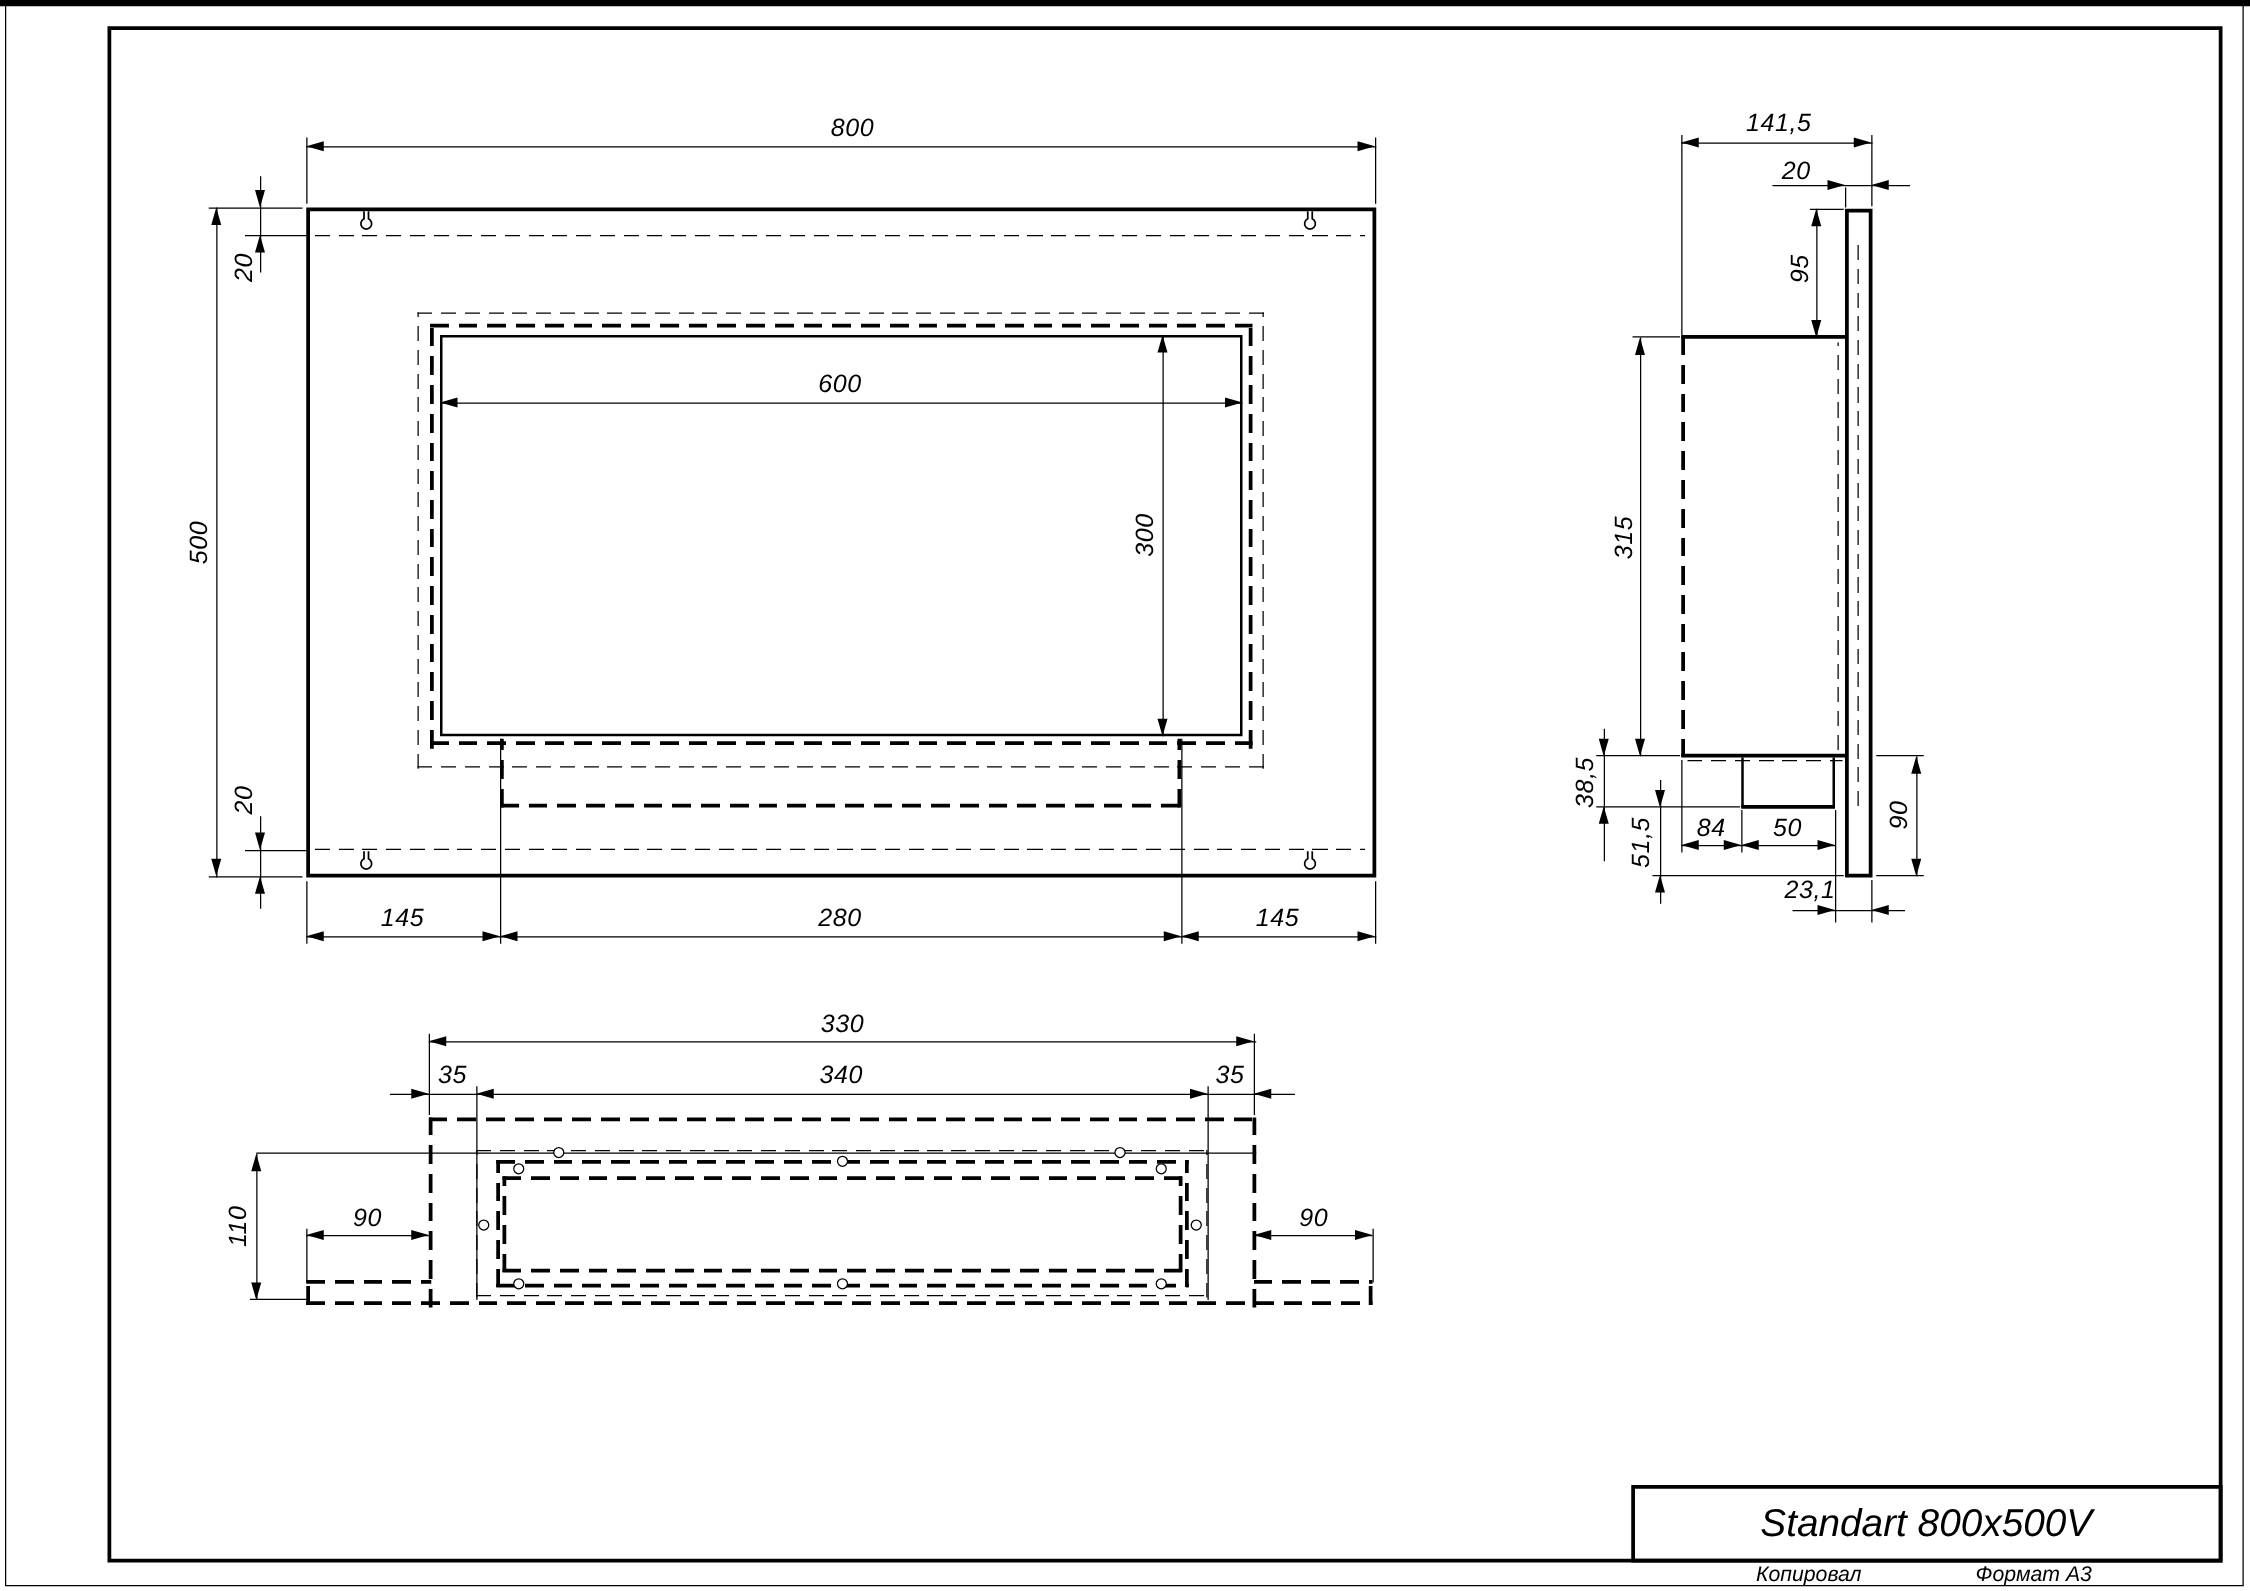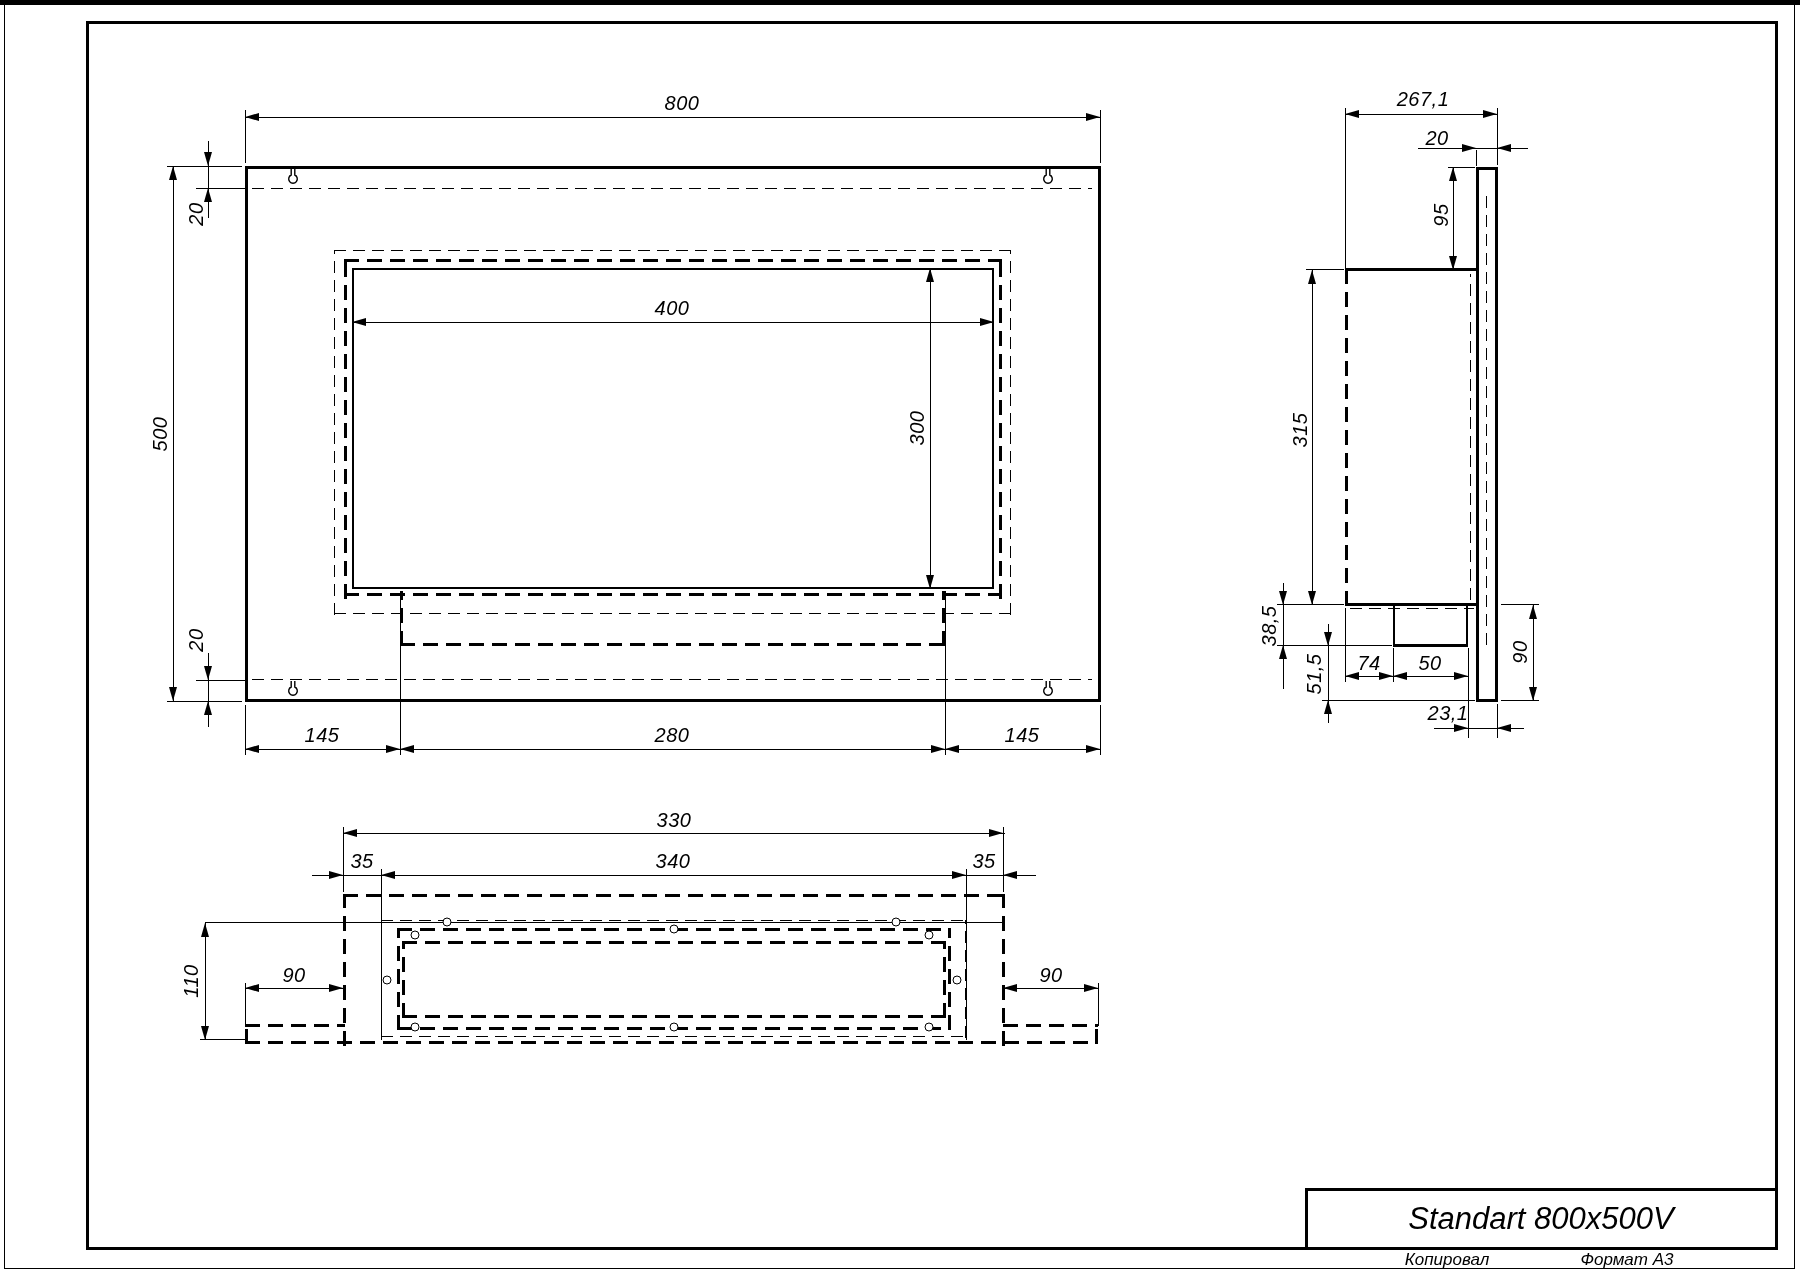--- a/index.html
+++ b/index.html
@@ -91,21 +91,21 @@
 
     <div class="ln" style="left:196px;top:680px;width:52px;height:1px"></div>
     <div class="ln" style="left:208px;top:653px;width:1px;height:74px"></div>
     <div class="ar aD" style="left:204px;top:666px"></div>
     <div class="ar aU" style="left:204px;top:701px"></div>
     <span class="dim rot" style="left:196px;top:640px">20</span>
 
     <div class="ln" style="left:352px;top:322px;width:642px;height:1px"></div>
     <div class="ar aL" style="left:352px;top:318px"></div>
     <div class="ar aR" style="left:980px;top:318px"></div>
-    <span class="dim" style="left:672px;top:308px">400</span>
+    <span class="dim" style="left:672px;top:308px">600</span>
 
     <div class="ln" style="left:930px;top:268px;width:1px;height:321px"></div>
     <div class="ar aU" style="left:926px;top:268px"></div>
     <div class="ar aD" style="left:926px;top:575px"></div>
     <span class="dim rot" style="left:917px;top:428px">300</span>
 
     <div class="ln" style="left:245px;top:705px;width:1px;height:50px"></div>
     <div class="ln" style="left:400px;top:591px;width:1px;height:164px"></div>
     <div class="ln" style="left:945px;top:591px;width:1px;height:164px"></div>
     <div class="ln" style="left:1100px;top:705px;width:1px;height:50px"></div>
@@ -131,21 +131,21 @@
     <div class="hd1" style="left:1350px;top:608px;width:124px"></div>
     <div class="ln" style="left:1393px;top:606px;width:2px;height:40px"></div>
     <div class="ln" style="left:1466px;top:606px;width:2px;height:40px"></div>
     <div class="ln" style="left:1393px;top:644px;width:75px;height:3px"></div>
 
     <div class="ln" style="left:1345px;top:108px;width:1px;height:160px"></div>
     <div class="ln" style="left:1497px;top:108px;width:1px;height:57px"></div>
     <div class="ln" style="left:1345px;top:114px;width:153px;height:1px"></div>
     <div class="ar aL" style="left:1345px;top:110px"></div>
     <div class="ar aR" style="left:1483px;top:110px"></div>
-    <span class="dim" style="left:1423px;top:99px">267,1</span>
+    <span class="dim" style="left:1423px;top:99px">141,5</span>
 
     <div class="ln" style="left:1418px;top:148px;width:110px;height:1px"></div>
     <div class="ln" style="left:1476px;top:150px;width:1px;height:16px"></div>
     <div class="ar aR" style="left:1462px;top:144px"></div>
     <div class="ar aL" style="left:1497px;top:144px"></div>
     <span class="dim" style="left:1437px;top:138px">20</span>
 
     <div class="ln" style="left:1448px;top:167px;width:27px;height:1px"></div>
     <div class="ln" style="left:1453px;top:167px;width:1px;height:103px"></div>
     <div class="ar aU" style="left:1449px;top:167px"></div>
@@ -172,21 +172,21 @@
     <span class="dim rot" style="left:1314px;top:674px">51,5</span>
 
     <div class="ln" style="left:1345px;top:608px;width:1px;height:74px"></div>
     <div class="ln" style="left:1393px;top:648px;width:1px;height:34px"></div>
     <div class="ln" style="left:1468px;top:648px;width:1px;height:90px"></div>
     <div class="ln" style="left:1345px;top:676px;width:123px;height:1px"></div>
     <div class="ar aL" style="left:1345px;top:672px"></div>
     <div class="ar aR" style="left:1379px;top:672px"></div>
     <div class="ar aL" style="left:1393px;top:672px"></div>
     <div class="ar aR" style="left:1454px;top:672px"></div>
-    <span class="dim" style="left:1369px;top:663px">74</span>
+    <span class="dim" style="left:1369px;top:663px">84</span>
     <span class="dim" style="left:1430px;top:663px">50</span>
 
     <div class="ln" style="left:1497px;top:704px;width:1px;height:34px"></div>
     <div class="ln" style="left:1434px;top:728px;width:90px;height:1px"></div>
     <div class="ar aR" style="left:1454px;top:724px"></div>
     <div class="ar aL" style="left:1497px;top:724px"></div>
     <span class="dim" style="left:1448px;top:713px">23,1</span>
 
     <div class="ln" style="left:1501px;top:604px;width:38px;height:1px"></div>
     <div class="ln" style="left:1501px;top:700px;width:38px;height:1px"></div>

